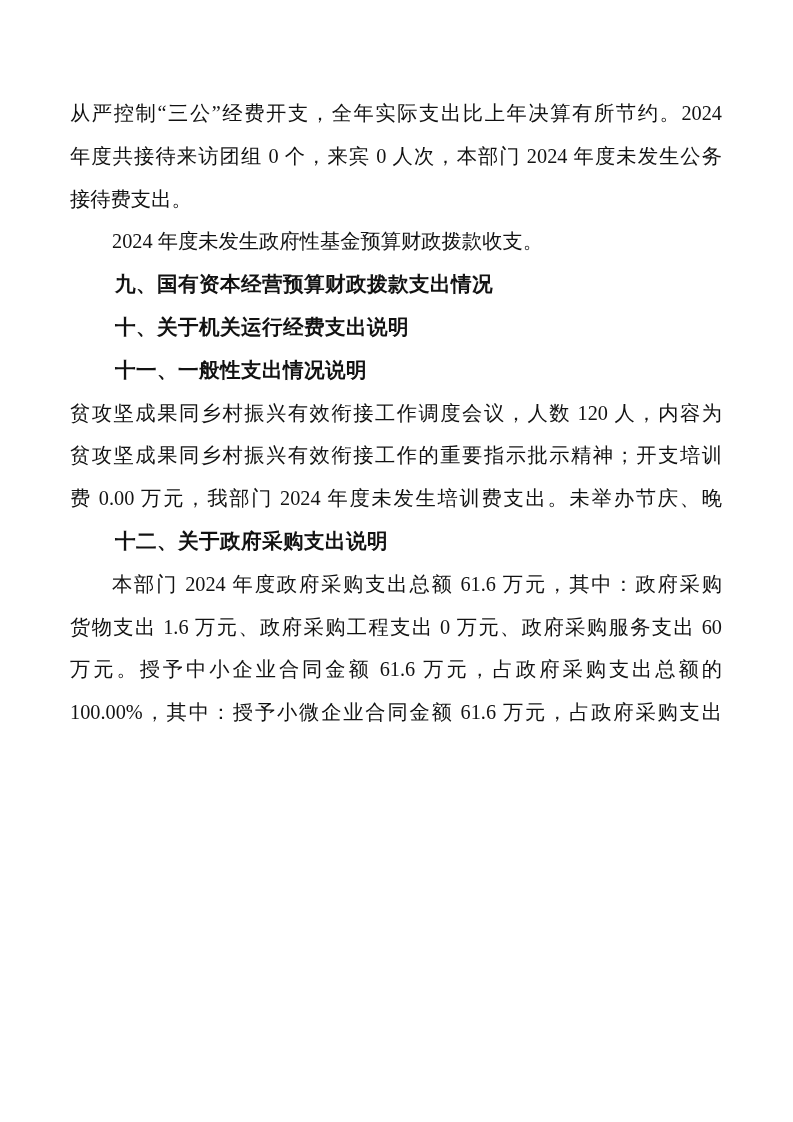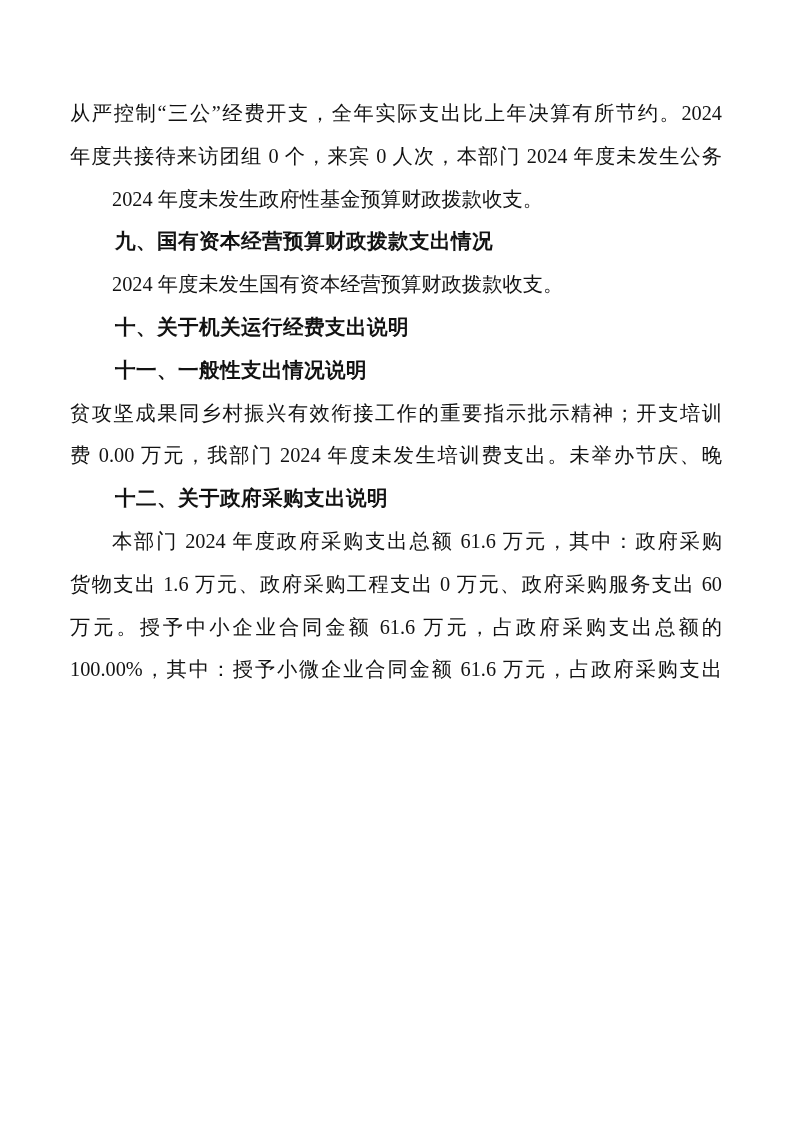--- a/index.html
+++ b/index.html
@@ -61,25 +61,26 @@
     color: #a16207;
   }
 </style>
 </head>
 <body>
 
 <div class="page">
   <div class="content">
       <div class="line justify">从严控制“三公”经费开支，全年实际支出比上年决算有所节约。2024</div>
       <div class="line justify">年度共接待来访团组 0 个，来宾 0 人次，本部门 2024 年度未发生公务</div>
+      <div class="line">接待费支出。</div>
       <div class="line indent">2024 年度未发生政府性基金预算财政拨款收支。</div>
       <div class="line heading">九、国有资本经营预算财政拨款支出情况</div>
-      <div class="line indent">2024 年度未发生国有资本经营预算财政拨款收支。</div>
       <div class="line heading">十、关于机关运行经费支出说明</div>
       <div class="line heading">十一、一般性支出情况说明</div>
+      <div class="line justify">贫攻坚成果同乡村振兴有效衔接工作调度会议，人数 120 人，内容为</div>
       <div class="line justify">贫攻坚成果同乡村振兴有效衔接工作的重要指示批示精神；开支培训</div>
       <div class="line justify">费 0.00 万元，我部门 2024 年度未发生培训费支出。未举办节庆、晚</div>
       <div class="line heading">十二、关于政府采购支出说明</div>
       <div class="line indent justify">本部门 2024 年度政府采购支出总额 61.6 万元，其中：政府采购</div>
       <div class="line justify">货物支出 1.6 万元、政府采购工程支出 0 万元、政府采购服务支出 60</div>
       <div class="line justify">万元。授予中小企业合同金额 61.6 万元，占政府采购支出总额的</div>
       <div class="line justify">100.00%，其中：授予小微企业合同金额 61.6 万元，占政府采购支出</div>
     </div>
   <div class="footer">- 14 -</div>
 </div>

